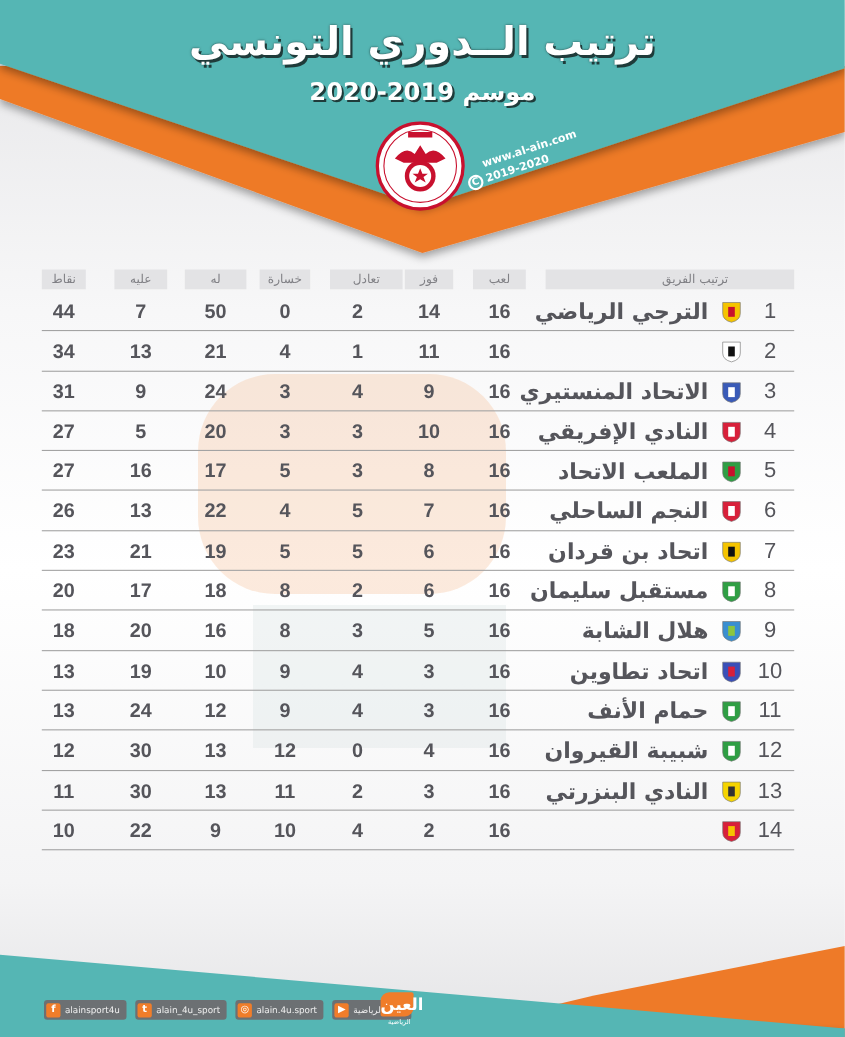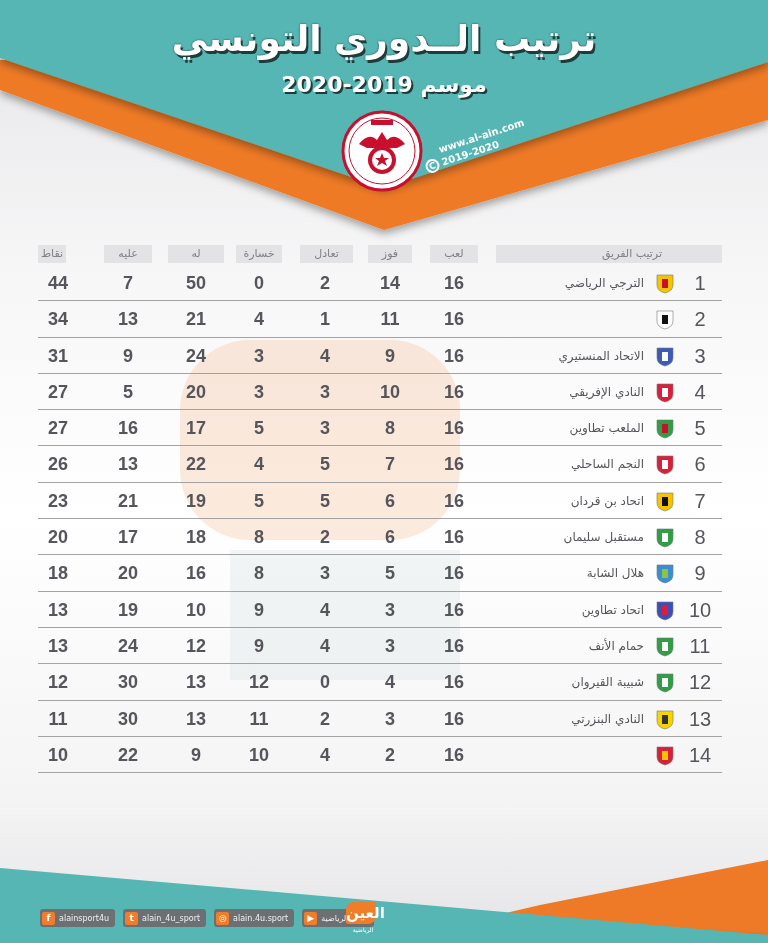--- a/index.html
+++ b/index.html
@@ -47,22 +47,22 @@
   .hdr span {
     position: absolute; top: 0; height: 18px; background: #e3e3e5; color: #808085;
     font-size: 11px; text-align: center; line-height: 18px; direction: rtl;
   }
   .row { position: relative; height: 36.3px; border-bottom: 1px solid #a3a3a3; }
   .row span.num {
     position: absolute; top: 0; height: 36px; line-height: 36px; color: #55555b;
     font-size: 18px; text-align: center; font-family: "Liberation Sans", sans-serif; font-weight: bold;
   }
   .row .team {
-    position: absolute; top: 0; height: 36px; line-height: 36px; color: #55555b; font-size: 12px;
-    right: 78px; direction: rtl; text-align: right; font-weight: normal;
+    position: absolute; top: 0; height: 36px; line-height: 36px; color: #55555b; font-size: 20px;
+    right: 78px; direction: rtl; text-align: right; font-weight: bold;
   }
   .row .rank {
     position: absolute; top: 0; right: 10px; width: 24px; height: 36px; line-height: 36px;
     color: #55555b; font-size: 20px; text-align: center; font-family: "Liberation Sans", sans-serif;
   }
   .row .logo {
     position: absolute; top: 9px; right: 48px; width: 18px; height: 20px;
   }
 
   
@@ -125,25 +125,25 @@
   </svg>
 </div>
 
 <div class="copyright">
   <div style="margin-left:18px">www.al-ain.com</div>
   <div><span class="c-icon">C</span><span>2019-2020</span></div>
 </div>
 
 <div class="table">
   <div class="hdr">
-    <span style="left:0;width:28px">نقاط</span>
+    <span style="left:0;width:40px">نقاط</span>
     <span style="left:66px;width:48px">عليه</span>
     <span style="left:130px;width:56px">له</span>
     <span style="left:198px;width:46px">خسارة</span>
-    <span style="left:262px;width:53px">تعادل</span>
+    <span style="left:262px;width:66px">تعادل</span>
     <span style="left:330px;width:44px">فوز</span>
     <span style="left:392px;width:48px">لعب</span>
     <span style="left:458px;width:226px;text-align:right;padding-right:60px">ترتيب الفريق</span>
   </div>
 
   <div id="rows" style="margin-top: 2px;">
       <div class="row">
         <span class="num" style="left: 0px; width: 40px;">44</span>
         <span class="num" style="left: 66px; width: 48px;">7</span>
         <span class="num" style="left: 130px; width: 56px;">50</span>
@@ -203,21 +203,21 @@
         <span class="rank">4</span>
       </div>
       <div class="row">
         <span class="num" style="left: 0px; width: 40px;">27</span>
         <span class="num" style="left: 66px; width: 48px;">16</span>
         <span class="num" style="left: 130px; width: 56px;">17</span>
         <span class="num" style="left: 198px; width: 46px;">5</span>
         <span class="num" style="left: 262px; width: 50px;">3</span>
         <span class="num" style="left: 330px; width: 44px;">8</span>
         <span class="num" style="left: 392px; width: 48px;">16</span>
-        <span class="team">الملعب تطاوين</span>
+        <span class="team">الملعب الاتحاد</span>
         <span class="logo"><svg viewBox="0 0 18 20" width="18" height="20">
             <path d="M1 1 H17 V11 Q17 17 9 19 Q1 17 1 11 Z" fill="#2f9e44" stroke="#777" stroke-width="0.6"></path>
             <rect x="6" y="5" width="6" height="9" fill="#c8102e"></rect>
           </svg></span>
         <span class="rank">5</span>
       </div>
       <div class="row">
         <span class="num" style="left: 0px; width: 40px;">26</span>
         <span class="num" style="left: 66px; width: 48px;">13</span>
         <span class="num" style="left: 130px; width: 56px;">22</span>

